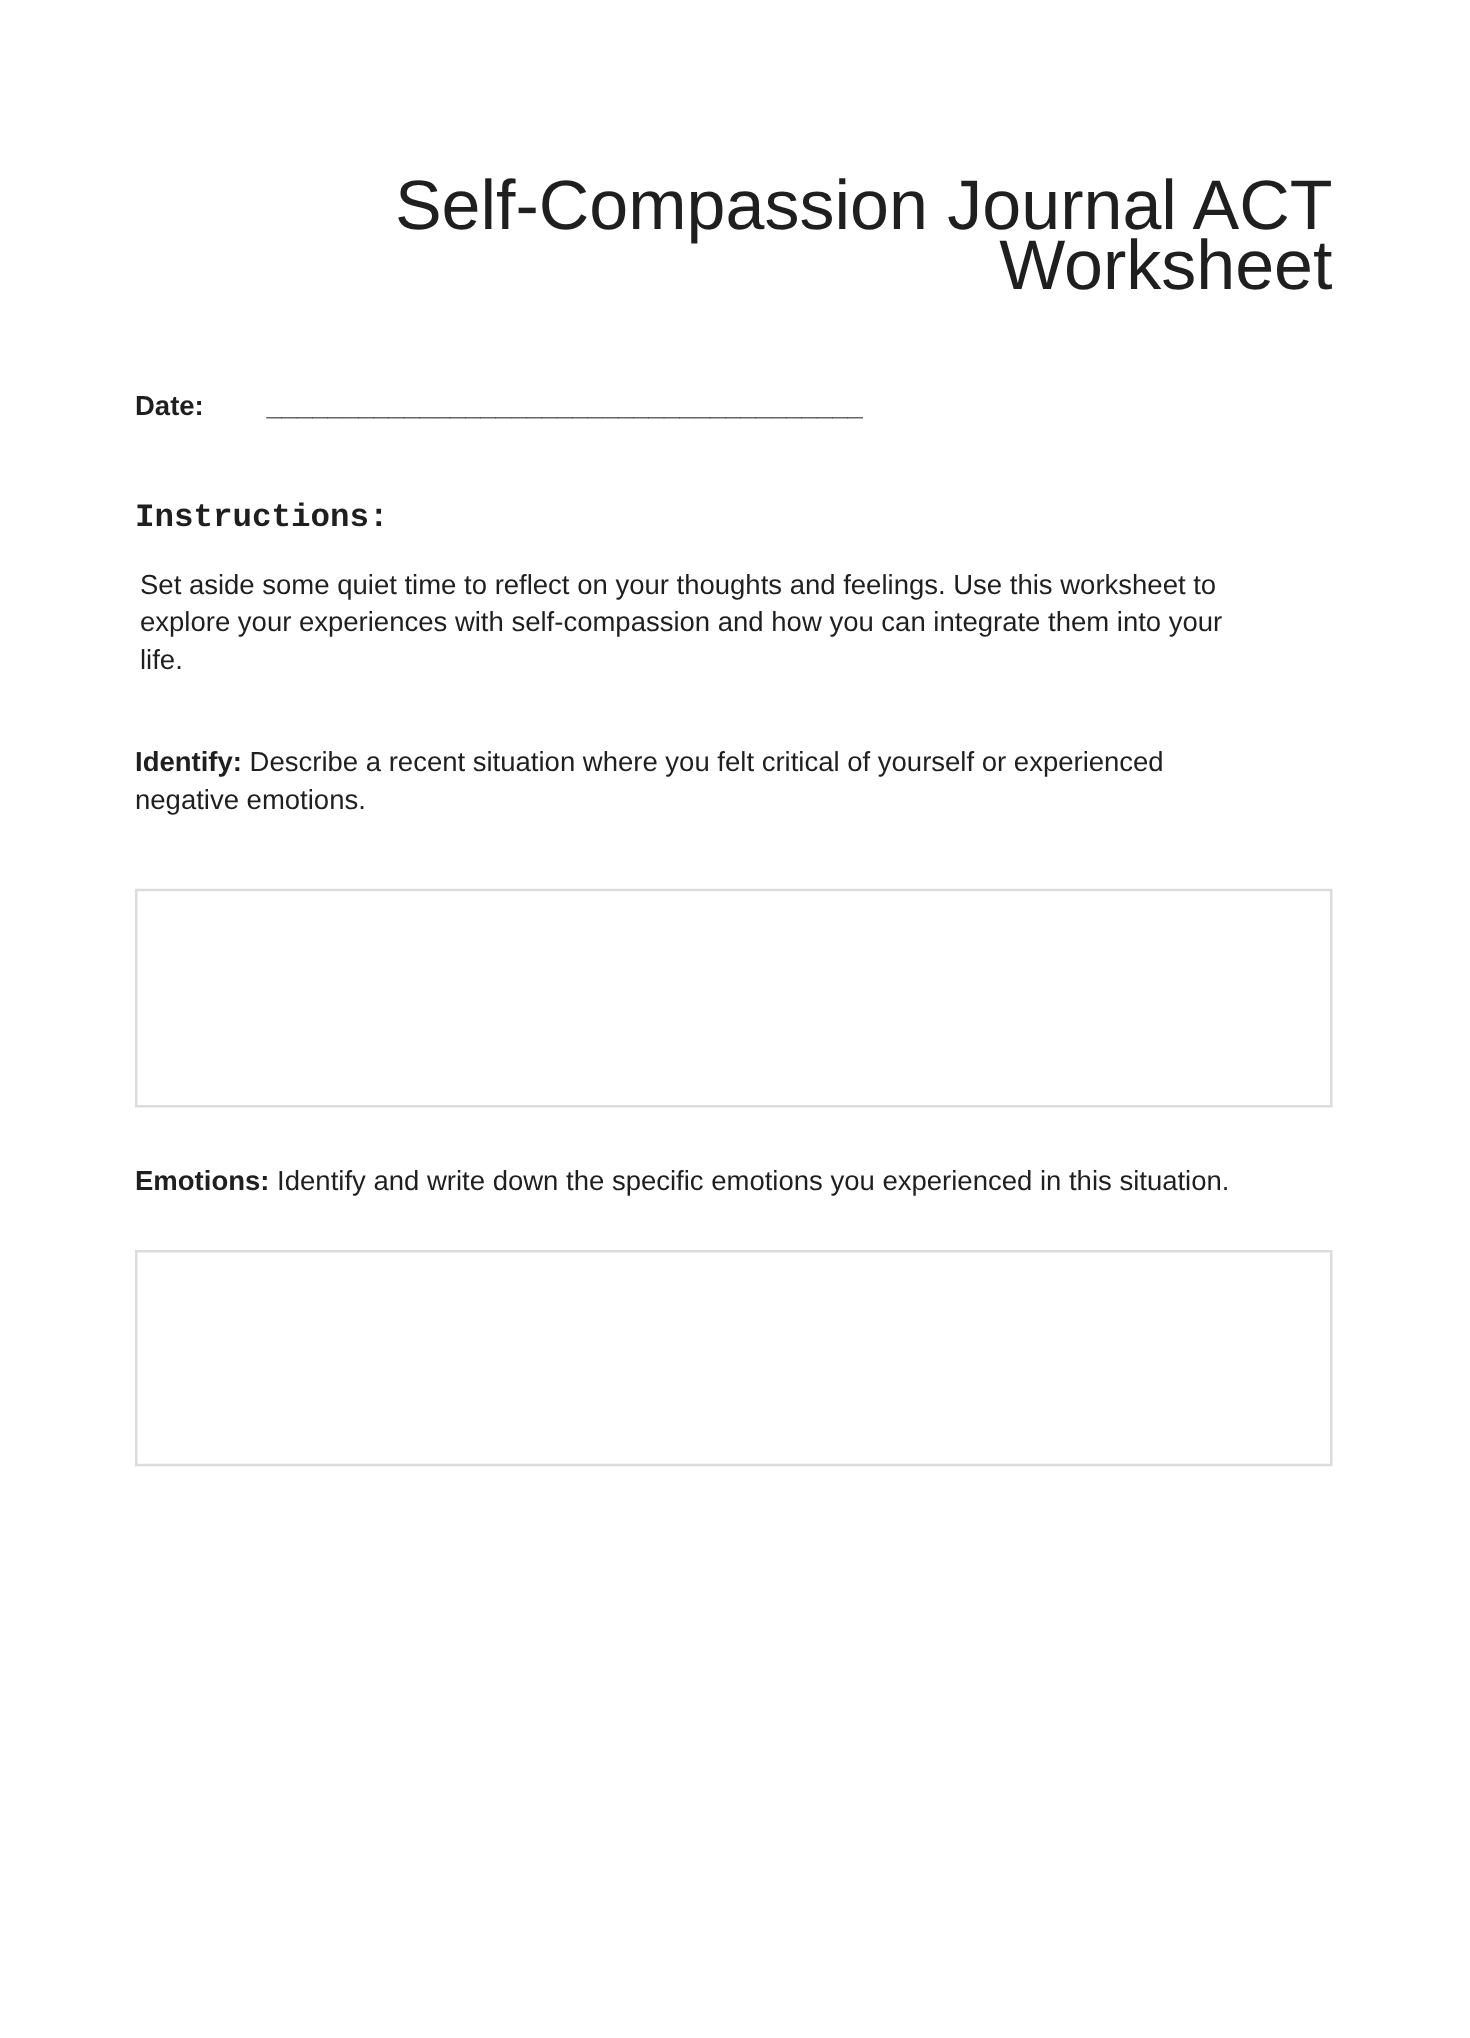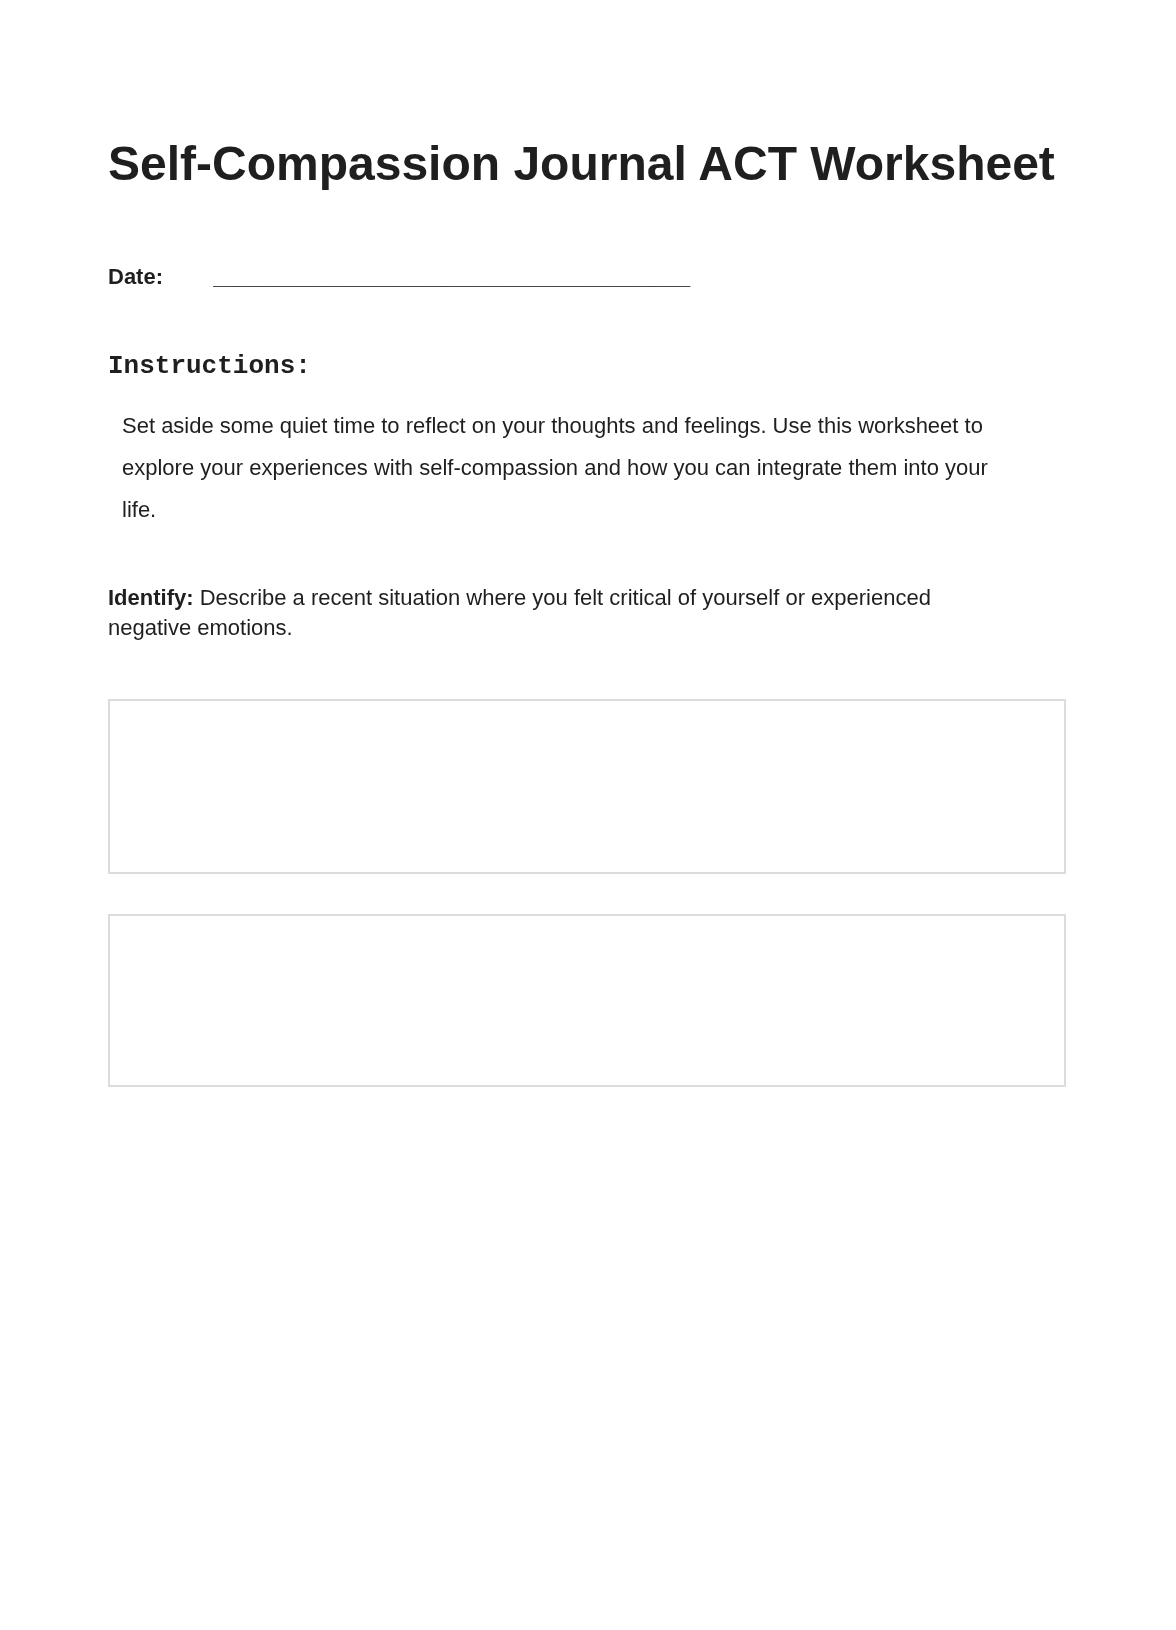--- a/index.html
+++ b/index.html
@@ -14,24 +14,24 @@
     margin: 0 auto;
     background: #ffffff;
     font-family: "Liberation Sans", "DejaVu Sans", sans-serif;
     color: #1f1f1f;
     box-sizing: border-box;
     padding: 0 110px 178px 108px;
     overflow: hidden;
   }
   .doc-title {
     margin: 140px 0 0 0;
-    font-size: 48px;
+    font-size: 56px;
     line-height: 48px;
-    font-weight: 700;
-    text-align: left;
+    font-weight: 400;
+    text-align: right;
     letter-spacing: 0;
   }
   .name-row {
     margin-top: 74px;
     font-size: 22px;
     line-height: 30px;
     font-weight: 700;
     white-space: nowrap;
   }
   .blank {
@@ -40,23 +40,23 @@
     margin-left: 44px;
   }
   .instructions-heading {
     margin: 58px 0 0 0;
     font-size: 26px;
     line-height: 32px;
     font-weight: 700;
     font-family: Liberation Mono, monospace;
   }
   .instructions-body {
-    margin: 23px 0 0 14px;
+    margin: 23px 0 0 4px;
     font-size: 22px;
-    line-height: 42px;
+    line-height: 30px;
     max-width: 880px;
   }
   .entry-row {
     margin-top: 45px;
     font-size: 22px;
     line-height: 30px;
     white-space: nowrap;
   }
   .entry-row .field-label {
     font-weight: 700;
@@ -101,17 +101,21 @@
 
   <div class="section section-situation">
     <p class="section-label">
       <span class="label-bold">Identify:</span>
       <span>Describe a recent situation where you felt critical of yourself or experienced negative emotions.</span>
     </p>
     <div class="answer-box"></div>
   </div>
 
   <div class="section section-emotions">
+    <p class="section-label">
+      <span class="label-bold">Emotions:</span>
+      <span>Identify and write down the specific emotions you experienced in this situation.</span>
+    </p>
     <div class="answer-box"></div>
   </div>
 
 
 </div>
 
 </body></html>

